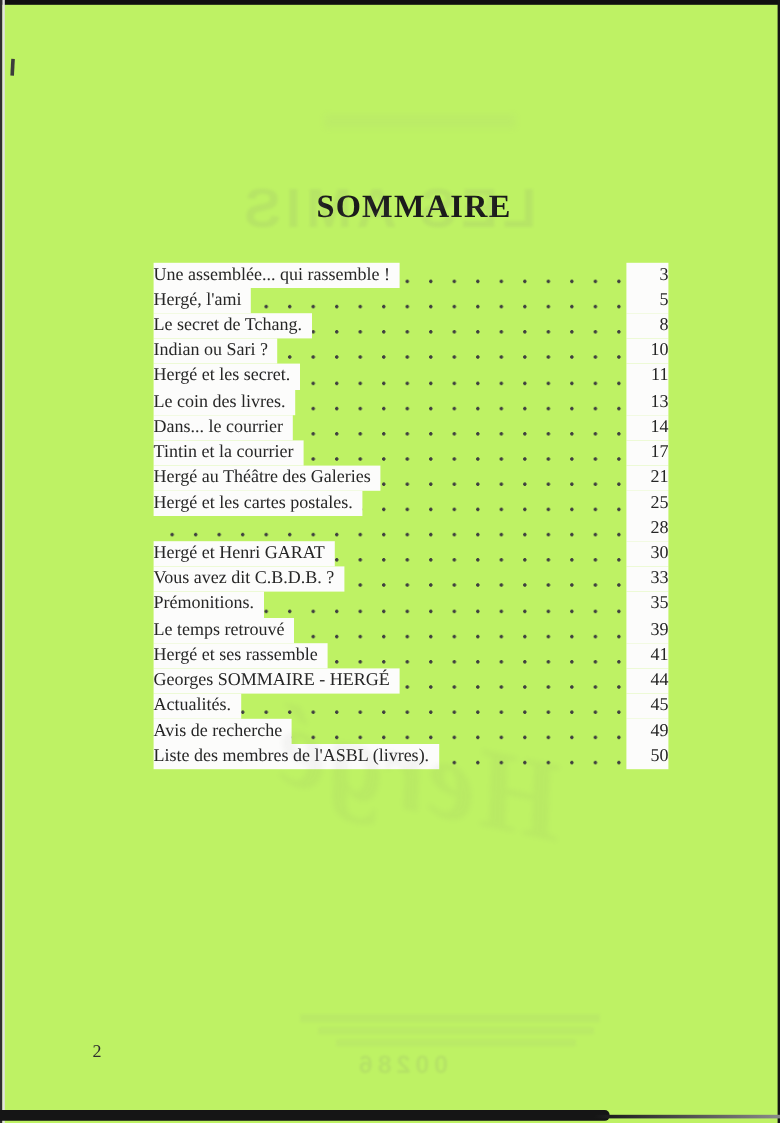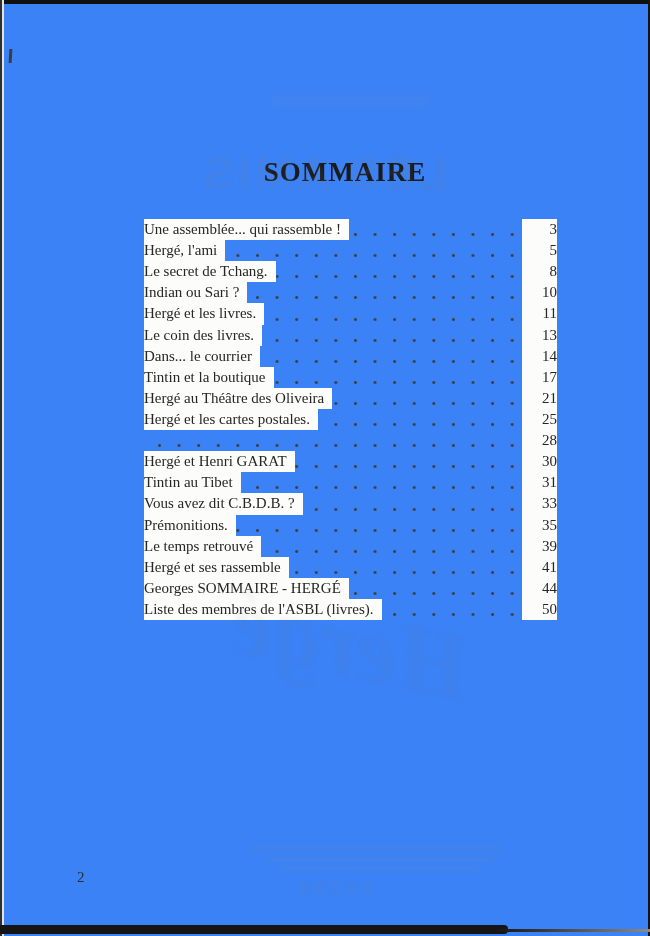--- a/index.html
+++ b/index.html
@@ -2,41 +2,41 @@
 <html><head>
 <meta charset="utf-8">
 <style>
   html,body { margin:0; padding:0; }
   body {
     width:650px; height:936px; position:relative; overflow:hidden;
     background:#ffffff;
     font-family:"Liberation Serif","DejaVu Serif",serif;
   }
   .page {
-    position:absolute; inset:0; background:#3b82f6;
+    position:absolute; inset:0; background:#bef264;
   }
   
   .scan-top    { position:absolute; top:0; left:0; width:650px; height:4px; background:#101010; }
   .scan-left   { position:absolute; top:0; left:0; width:2px; height:936px; background:#2f2f2f; }
   .scan-left-soft { position:absolute; top:0; left:2px; width:2px; height:936px; background:#e3e3e1; }
   .scan-right  { position:absolute; top:0; right:0; width:2px; height:936px; background:#141414; }
   .scan-bottom-thick { position:absolute; left:0; top:925px; width:508px; height:9px; background:#151515; border-radius:0 4px 4px 0; }
   .scan-bottom-thin  { position:absolute; left:495px; top:929px; width:155px; height:3px; background:linear-gradient(90deg,#151515,#8a8a8a); }
   .scan-tick   { position:absolute; left:9px; top:49px; width:3px; height:14px; background:#3c3c3c; transform:rotate(3deg); }
 
   
   .title {
     position:absolute; top:139px; left:20px; width:650px;
     text-align:center; font-size:27px; font-weight:bold;
     letter-spacing:1px; color:#1b1b1b;
   }
 
   
   .toc { position:absolute; left:128px; top:219px; width:429px; }
-  .toc-row { position:relative; height:21.12px;margin-left:16px; }
+  .toc-row { position:relative; height:21.12px; }
   .toc-dots {
     position:absolute; left:2px; right:30px; bottom:4px; height:3px;
     background-image:radial-gradient(circle at 1.5px 1.5px, #3f3f3f 1.15px, rgba(0,0,0,0) 1.7px);
     background-size:19.6px 3px; background-repeat:repeat-x; background-position:12px 0;
   }
   .toc-label {
     position:relative; z-index:1; display:inline-block;
     background:#fcfcfb; padding-right:8px;
     font-size:15px; line-height:21.12px; color:#262626; white-space:nowrap;
   }
@@ -112,45 +112,45 @@
     <span class="toc-page">8</span>
   </div>
 
   <div class="toc-row">
     <span class="toc-label">Indian ou Sari ?</span>
     <span class="toc-dots"></span>
     <span class="toc-page">10</span>
   </div>
 
   <div class="toc-row">
-    <span class="toc-label">Hergé et les livres.</span>
+    <span class="toc-label">Hergé et les secret.</span>
     <span class="toc-dots"></span>
     <span class="toc-page">11</span>
   </div>
 
   <div class="toc-row">
     <span class="toc-label">Le coin des livres.</span>
     <span class="toc-dots"></span>
     <span class="toc-page">13</span>
   </div>
 
   <div class="toc-row">
     <span class="toc-label">Dans... le courrier</span>
     <span class="toc-dots"></span>
     <span class="toc-page">14</span>
   </div>
 
   <div class="toc-row">
-    <span class="toc-label">Tintin et la boutique</span>
+    <span class="toc-label">Tintin et la courrier</span>
     <span class="toc-dots"></span>
     <span class="toc-page">17</span>
   </div>
 
   <div class="toc-row">
-    <span class="toc-label">Hergé au Théâtre des Oliveira</span>
+    <span class="toc-label">Hergé au Théâtre des Galeries</span>
     <span class="toc-dots"></span>
     <span class="toc-page">21</span>
   </div>
 
 
   <div class="toc-row">
     <span class="toc-label">Hergé et les cartes postales.</span>
     <span class="toc-dots"></span>
     <span class="toc-page">25</span>
   </div>
@@ -159,25 +159,20 @@
     <span class="toc-dots"></span>
     <span class="toc-page">28</span>
   </div>
 
   <div class="toc-row">
     <span class="toc-label">Hergé et Henri GARAT</span>
     <span class="toc-dots"></span>
     <span class="toc-page">30</span>
   </div>
 
-  <div class="toc-row">
-    <span class="toc-label">Tintin au Tibet</span>
-    <span class="toc-dots"></span>
-    <span class="toc-page">31</span>
-  </div>
 
   <div class="toc-row">
     <span class="toc-label">Vous avez dit C.B.D.B. ?</span>
     <span class="toc-dots"></span>
     <span class="toc-page">33</span>
   </div>
 
   <div class="toc-row">
     <span class="toc-label">Prémonitions.</span>
     <span class="toc-dots"></span>
@@ -196,21 +191,31 @@
     <span class="toc-dots"></span>
     <span class="toc-page">41</span>
   </div>
 
   <div class="toc-row">
     <span class="toc-label">Georges SOMMAIRE - HERGÉ</span>
     <span class="toc-dots"></span>
     <span class="toc-page">44</span>
   </div>
 
-
+  <div class="toc-row">
+    <span class="toc-label">Actualités.</span>
+    <span class="toc-dots"></span>
+    <span class="toc-page">45</span>
+  </div>
+
+  <div class="toc-row">
+    <span class="toc-label">Avis de recherche</span>
+    <span class="toc-dots"></span>
+    <span class="toc-page">49</span>
+  </div>
 
   <div class="toc-row">
     <span class="toc-label">Liste des membres de l'ASBL (livres).</span>
     <span class="toc-dots"></span>
     <span class="toc-page">50</span>
   </div>
 </div>
 
   <div class="pagenum">2</div>
 

